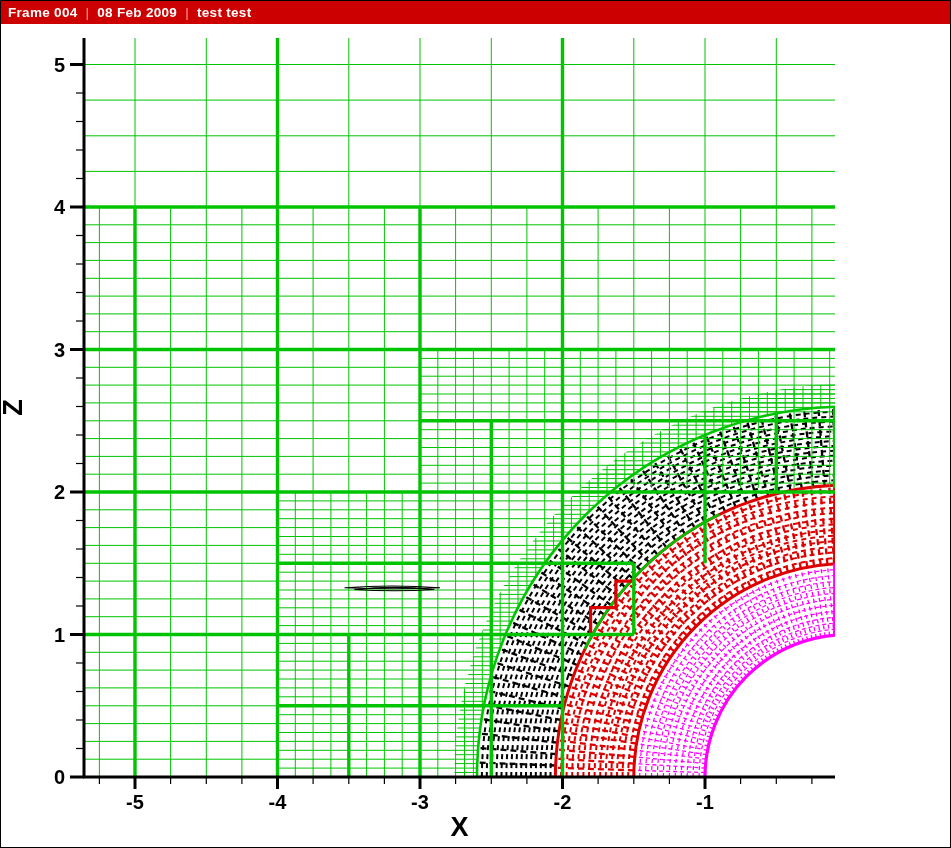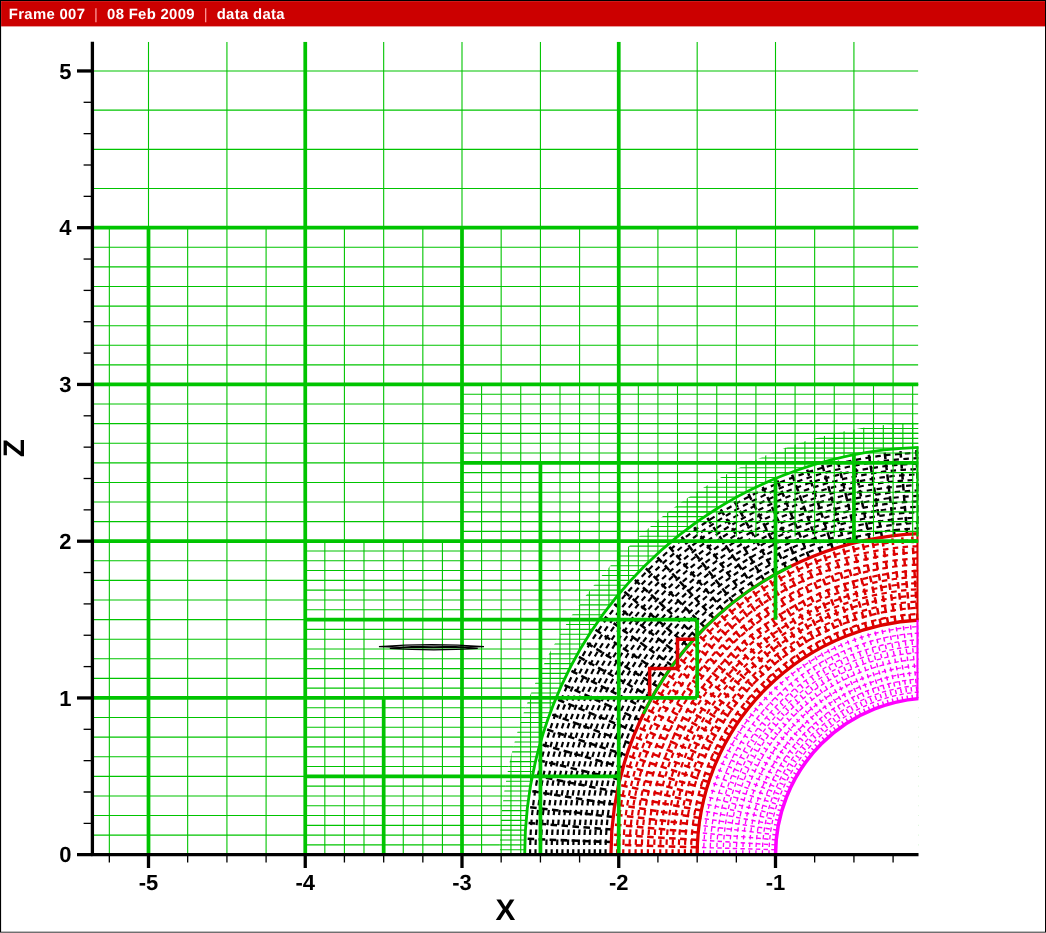--- a/index.html
+++ b/index.html
@@ -16,21 +16,21 @@
   }
   .titlebar .sep{font-weight:normal;padding:0 8px;}
   svg{position:absolute;left:0;top:0;z-index:1;}
   text{font-family:"Liberation Sans",sans-serif;}
 </style>
 </head>
 <body>
 
 <div class="frame">
   <div class="titlebar" style="background: rgb(204, 0, 0); color: rgb(255, 255, 255);">
-    <span>Frame 007</span><span class="sep" style="color: rgb(255, 159, 159);">|</span><span>08 Feb 2009</span><span class="sep" style="color: rgb(255, 159, 159);">|</span><span>data data</span>
+    <span>Frame 004</span><span class="sep" style="color: rgb(255, 159, 159);">|</span><span>08 Feb 2009</span><span class="sep" style="color: rgb(255, 159, 159);">|</span><span>test test</span>
   </div>
   <svg id="plot-svg" width="951" height="848" viewBox="0 0 951 848">
       <defs>
     <clipPath id="clipPlot">
           <rect x="84" y="38" width="751" height="739"></rect>
         </clipPath>
     <clipPath id="clipThin">
       <path d="M 84 38 H 835 V 487.7 H 84 Z"></path>
       <path clip-rule="evenodd" d="M 84 487.7 H 835 V 777 H 84 Z M 454.2 777.0 a 393.3 393.3 0 1 0 786.6 0 a 393.3 393.3 0 1 0 -786.6 0 Z"></path>
     </clipPath>

